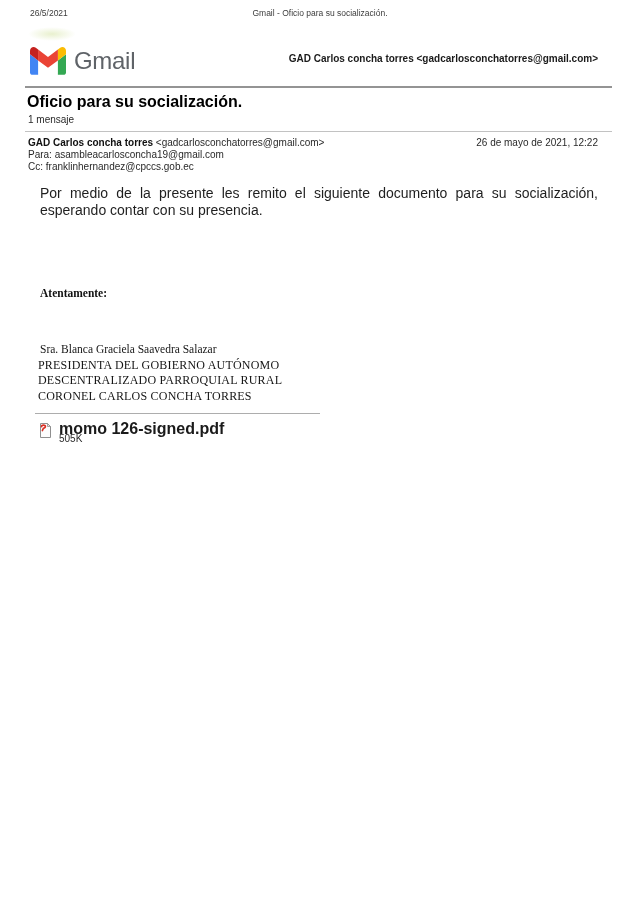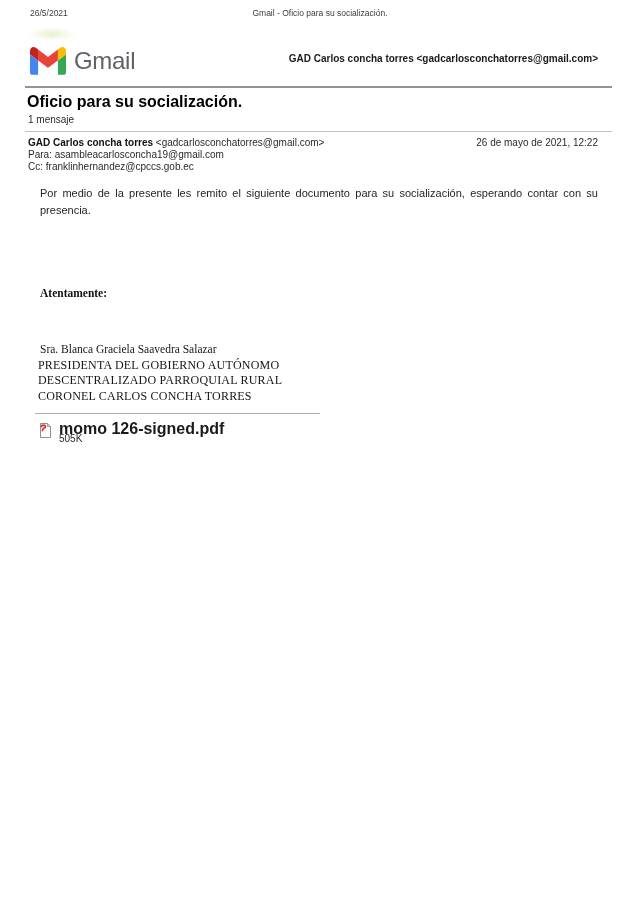--- a/index.html
+++ b/index.html
@@ -25,21 +25,21 @@
   .subject{position:absolute;top:93px;left:27px;font-size:16px;font-weight:bold;color:#000;}
   .msg-count{position:absolute;top:114px;left:28px;font-size:10px;color:#2a2a2a;}
   .divider-thin{position:absolute;top:131px;left:25px;width:587px;height:1px;background:#c2c2c2;}
   
   .sender-row{position:absolute;top:137px;left:28px;font-size:10px;color:#2a2a2a;}
   .sender-name{font-weight:bold;color:#111;}
   .sent-date{position:absolute;top:137px;right:42px;font-size:10px;color:#2a2a2a;}
   .to-line{position:absolute;top:149px;left:28px;font-size:10px;color:#2a2a2a;}
   .cc-line{position:absolute;top:161px;left:28px;font-size:10px;color:#2a2a2a;}
   
-  .body-p1{position:absolute;top:185px;left:40px;width:558px;font-size:11px;line-height:17px;
+  .body-p1{position:absolute;top:185px;left:40px;width:558px;font-size:14px;line-height:17px;
     color:#1f1f1f;text-align:justify;}
   .body-p2{position:absolute;top:229px;left:40px;width:580px;font-size:10.3px;line-height:17px;color:#1f1f1f;}
   .closing{position:absolute;top:287px;left:40px;font-family:"Liberation Serif", serif;
     font-size:11.5px;font-weight:bold;color:#111;}
   .signature{position:absolute;top:342px;left:38px;font-family:"Liberation Serif", serif;color:#151515;}
   .sig-name{font-size:11.5px;line-height:15.5px;padding-left:2px;}
   .sig-bold{font-size:12px;font-weight:normal;line-height:15.5px;letter-spacing:0.2px;}
   
   .divider-partial{position:absolute;top:413px;left:35px;width:285px;height:1px;background:#adadad;}
   .attach-icon{position:absolute;top:422px;left:38px;}

